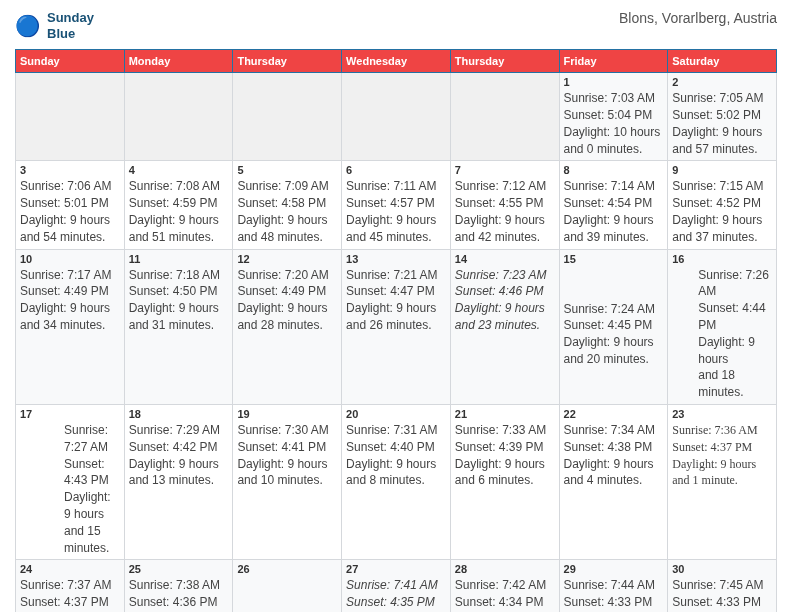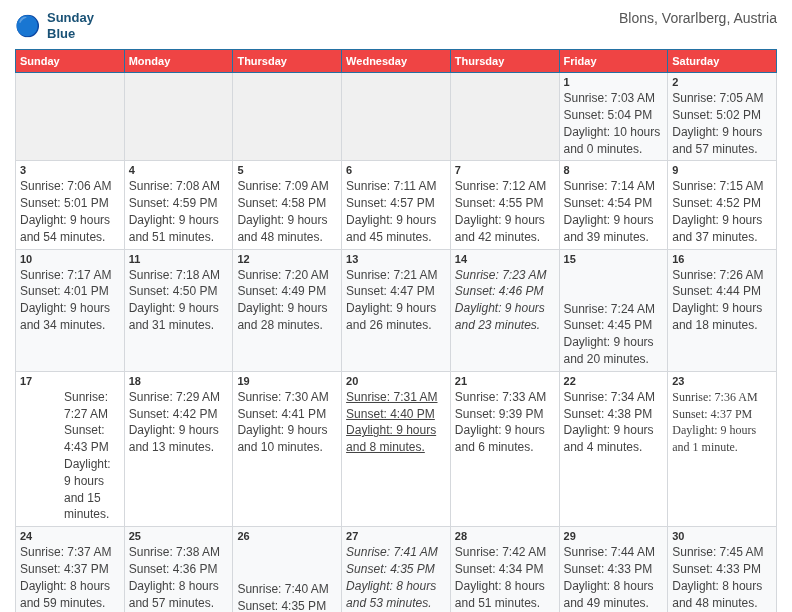--- a/index.html
+++ b/index.html
@@ -188,21 +188,21 @@
             <div class="day-info" style="white-space: pre-line;">Sunrise: 7:15 AM
 Sunset: 4:52 PM
 Daylight: 9 hours
 and 37 minutes.</div>
           </td>
         </tr>
         <tr>
           <td>
             <span class="day-num">10</span>
             <div class="day-info" style="white-space: pre-line;">Sunrise: 7:17 AM
-Sunset: 4:01 PM
+Sunset: 4:49 PM
 Daylight: 9 hours
 and 34 minutes.</div>
           </td>
           <td>
             <span class="day-num">11</span>
             <div class="day-info" style="white-space: pre-line;">Sunrise: 7:18 AM
 Sunset: 4:50 PM
 Daylight: 9 hours
 and 31 minutes.</div>
           </td>
@@ -229,21 +229,21 @@
           </td>
           <td>
             <span class="day-num">15</span>
             <div class="day-info" style="white-space: pre-line; margin-top: 36px;">Sunrise: 7:24 AM
 Sunset: 4:45 PM
 Daylight: 9 hours
 and 20 minutes.</div>
           </td>
           <td>
             <span class="day-num">16</span>
-            <div class="day-info" style="white-space: pre-line;">Sunrise: 7:26 AM
+            <div class="day-info" style="white-space: pre-line; margin-left: 26px;">Sunrise: 7:26 AM
 Sunset: 4:44 PM
 Daylight: 9 hours
 and 18 minutes.</div>
           </td>
         </tr>
         <tr>
           <td>
             <span class="day-num">17</span>
             <div class="day-info" style="white-space: pre-line; margin-left: 44px;">Sunrise: 7:27 AM
 Sunset: 4:43 PM
@@ -259,29 +259,29 @@
           </td>
           <td>
             <span class="day-num">19</span>
             <div class="day-info" style="white-space: pre-line;">Sunrise: 7:30 AM
 Sunset: 4:41 PM
 Daylight: 9 hours
 and 10 minutes.</div>
           </td>
           <td>
             <span class="day-num">20</span>
-            <div class="day-info" style="white-space: pre-line; text-decoration: underline;">Sunrise: 7:31 AM
+            <div class="day-info" style="white-space: pre-line;">Sunrise: 7:31 AM
 Sunset: 4:40 PM
 Daylight: 9 hours
 and 8 minutes.</div>
           </td>
           <td>
             <span class="day-num">21</span>
             <div class="day-info" style="white-space: pre-line;">Sunrise: 7:33 AM
-Sunset: 9:39 PM
+Sunset: 4:39 PM
 Daylight: 9 hours
 and 6 minutes.</div>
           </td>
           <td>
             <span class="day-num">22</span>
             <div class="day-info" style="white-space: pre-line;">Sunrise: 7:34 AM
 Sunset: 4:38 PM
 Daylight: 9 hours
 and 4 minutes.</div>
           </td>

